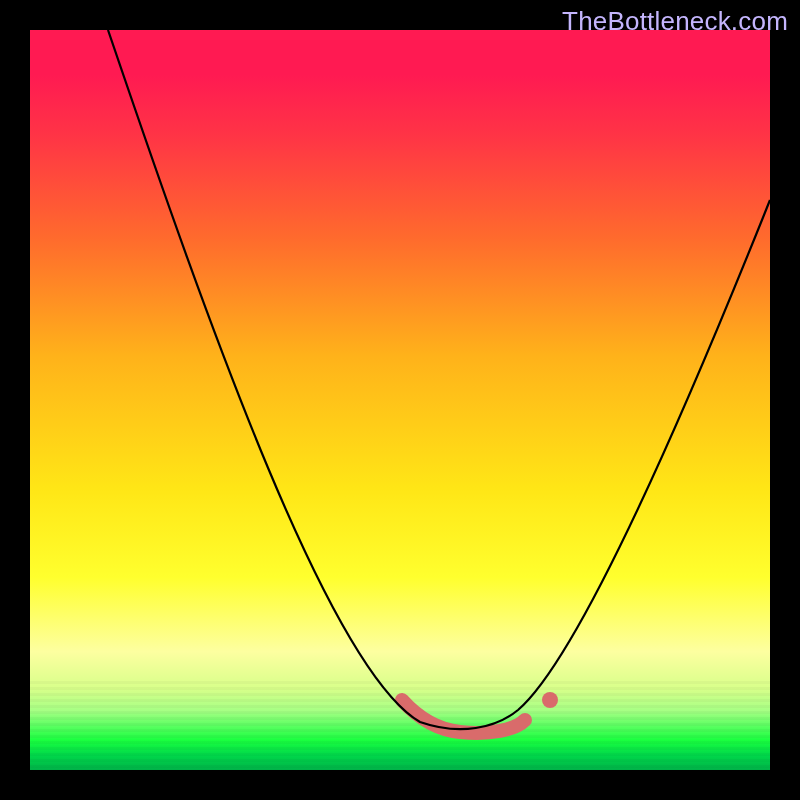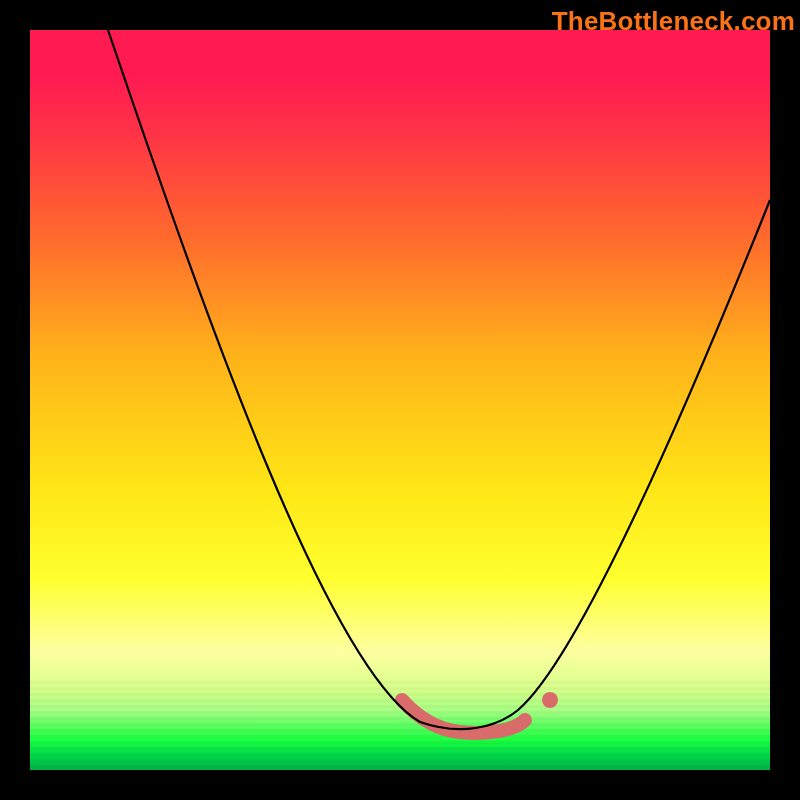--- a/index.html
+++ b/index.html
@@ -13,24 +13,24 @@
   }
   .frame {
     position: relative;
     width: 800px;
     height: 800px;
     background: #000;
   }
   .watermark {
     position: absolute;
     top: 6px;
-    right: 5px;
-    color: #f97316;
+    right: 12px;
+    color: #c4b5fd;
     font-size: 26px;
-    font-weight: 700;
+    font-weight: 400;
     letter-spacing: 0.2px;
     z-index: 20;
     pointer-events: none;
   }
   .plot-area {
     position: absolute;
     left: 30px;
     top: 30px;
     width: 740px;
     height: 740px;

